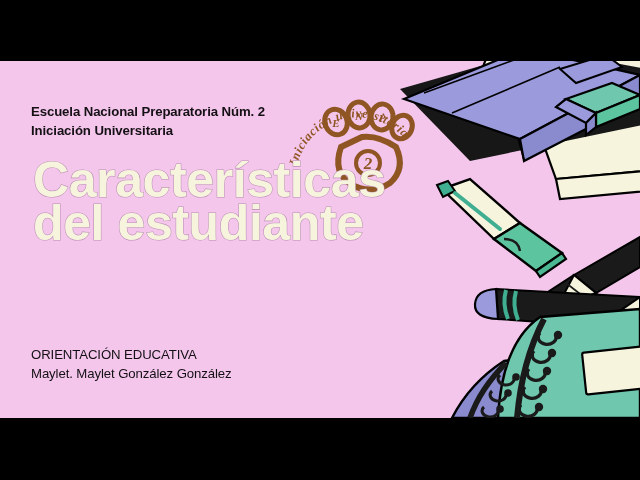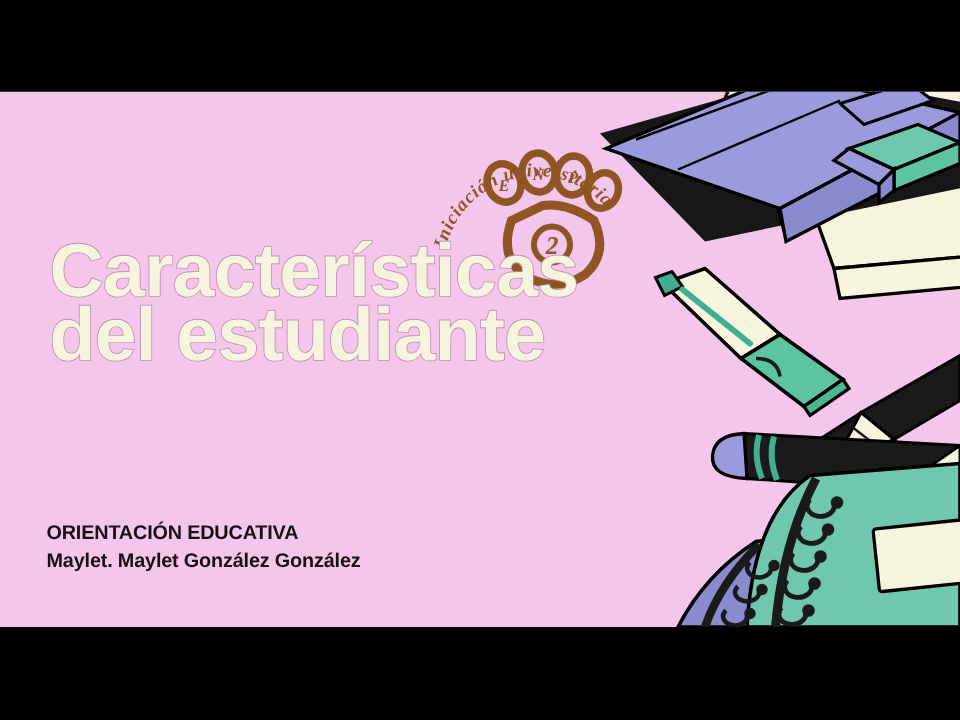--- a/index.html
+++ b/index.html
@@ -69,21 +69,21 @@
   #headline div { white-space: nowrap; }
 
   #credits {
     position: absolute;
     left: 31px;
     top: 284px;
     width: 320px;
     z-index: 30;
     color: #141014;
     font-size: 13.2px;
-    font-weight: bold;
+    font-weight: normal;
     line-height: 19px;
     letter-spacing: -0.1px;
   }
   #credits div { white-space: nowrap; }
 
   
   .art {
     position: absolute;
     top: 0; left: 0;
     width: 640px; height: 357px;
@@ -211,20 +211,24 @@
       </g>
       <text x="336" y="66" font-size="11" font-style="italic" font-weight="bold" fill="#8f5522" text-anchor="middle" font-family="'Liberation Serif', serif">E</text>
       <text x="359" y="59" font-size="11" font-style="italic" font-weight="bold" fill="#8f5522" text-anchor="middle" font-family="'Liberation Serif', serif">N</text>
       <text x="382" y="61" font-size="11" font-style="italic" font-weight="bold" fill="#8f5522" text-anchor="middle" font-family="'Liberation Serif', serif">P</text>
 
       <path d="M341 86 Q332 112 352 124 Q372 134 390 122 Q406 108 396 86 Q378 74 362 76 Z" fill="none" stroke="#8f5522" stroke-width="6"></path>
       <circle cx="368" cy="102" r="12" fill="none" stroke="#8f5522" stroke-width="4"></circle>
       <text x="368" y="108" font-size="17" font-weight="bold" font-style="italic" fill="#8f5522" text-anchor="middle" font-family="'Liberation Serif', serif">2</text>
     </svg>
 
+    <div id="eyebrow">
+      <div>Escuela Nacional Preparatoria Núm. 2</div>
+      <div>Iniciación Universitaria</div>
+    </div>
 
     <div id="headline">
       <div>Características</div>
       <div>del estudiante</div>
     </div>
 
     <div id="credits">
       <div>ORIENTACIÓN EDUCATIVA</div>
       <div>Maylet. Maylet González González</div>
     </div>

